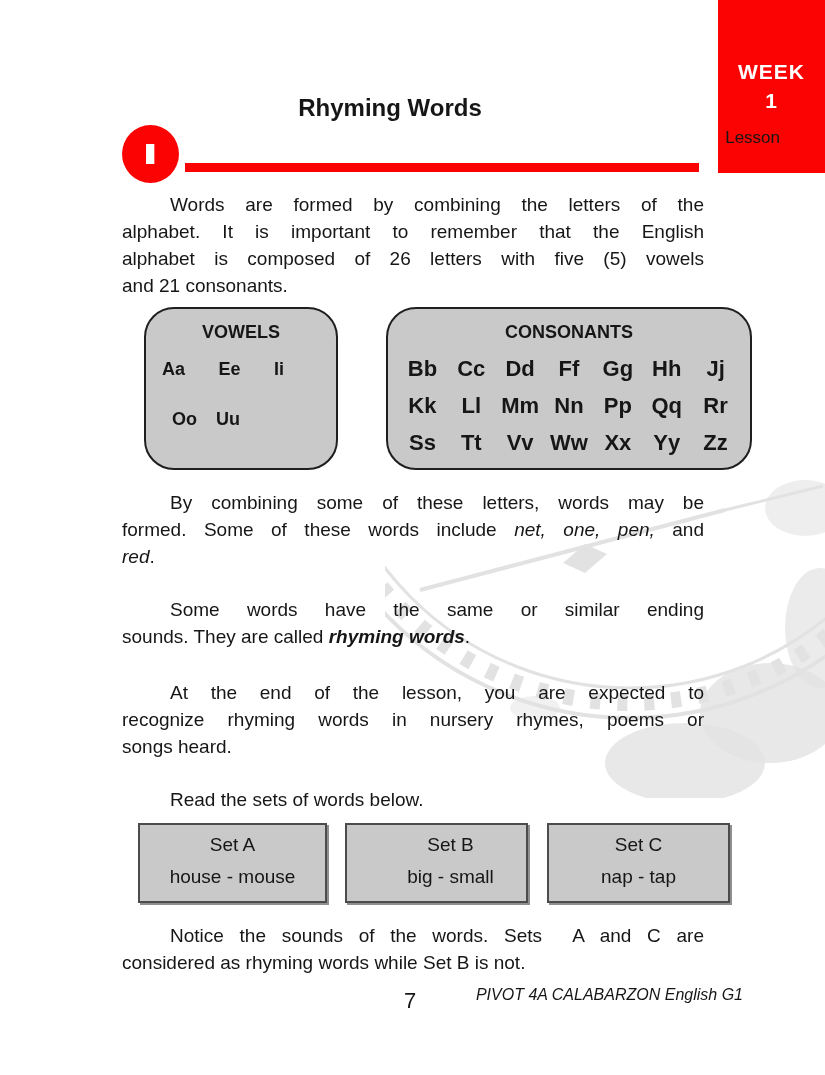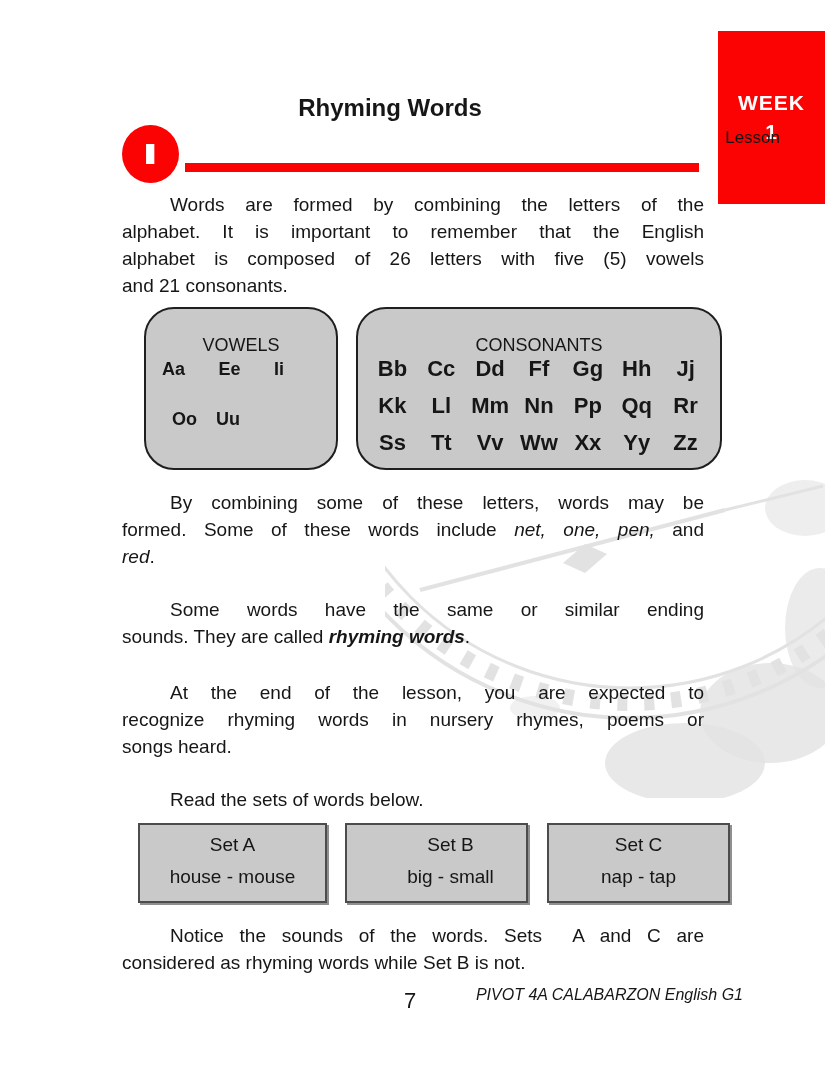--- a/index.html
+++ b/index.html
@@ -10,21 +10,21 @@
   }
   
   .watermark { position:absolute; left:385px; top:468px; width:440px; height:330px; opacity:.5; }
   .wm-stroke { stroke:var(--watermark,#c6c6c6); fill:none; }
   .wm-fill   { fill:var(--watermark,#c6c6c6); stroke:none; }
   
   .week-box {
     position:absolute; left:718px; top:0; width:107px; height:173px;
     background:var(--accent_red,#fb0303); color:#ffffff;
     display:flex; flex-direction:column; align-items:center; justify-content:center;
-    font-weight:bold; font-size:21px; line-height:1.35; letter-spacing:1px; text-align:center;margin-top:31px;
+    font-weight:bold; font-size:21px; line-height:1.35; letter-spacing:1px; text-align:center;
   }
   .lesson-badge {
     position:absolute; left:122px; top:125px; width:57px; height:58px;
     background:var(--accent_red,#fb0303); border-radius:50%;
     display:flex; align-items:center; justify-content:center;
   }
   .lesson-badge .numeral {
     color:#ffffff; font-size:30px; font-weight:bold; transform:scaleX(1.9);
   }
   .page-title {
@@ -49,22 +49,22 @@
   .bit   { font-style:italic; font-weight:bold; }
   .p1 { top:191px; } .p2 { top:489px; } .p3 { top:596px; }
   .p4 { top:679px; } .p5 { top:786px; } .p6 { top:922px; }
   
   .lbox {
     position:absolute; top:307px; height:163px; box-sizing:border-box;
     background:var(--box_fill,#c9c9c9); border:2px solid var(--box_border,#1f1f1f);
     border-radius:30px;
   }
   .vbox { left:144px; width:194px; }
-  .cbox { left:356px; width:366px; }
-  .box-title { text-align:center; margin-top:26px; font-weight:normal; font-size:18px; }
+  .cbox { left:386px; width:366px; }
+  .box-title { text-align:center; margin-top:13px; font-weight:bold; font-size:18px; }
   .vrow {
     position:absolute; left:0; right:12px; display:flex; justify-content:space-between;
     font-weight:bold; font-size:18px;
   }
   .vrow1 { top:50px;  padding:0 40px 0 16px; }
   .vrow2 { top:100px; padding:0 84px 0 26px; }
   .cgrid {
     position:absolute; top:48px; left:10px; right:10px;
     display:grid; grid-template-columns:repeat(7,1fr); row-gap:13px;
     justify-items:center; font-weight:bold; font-size:22px; line-height:24px;

